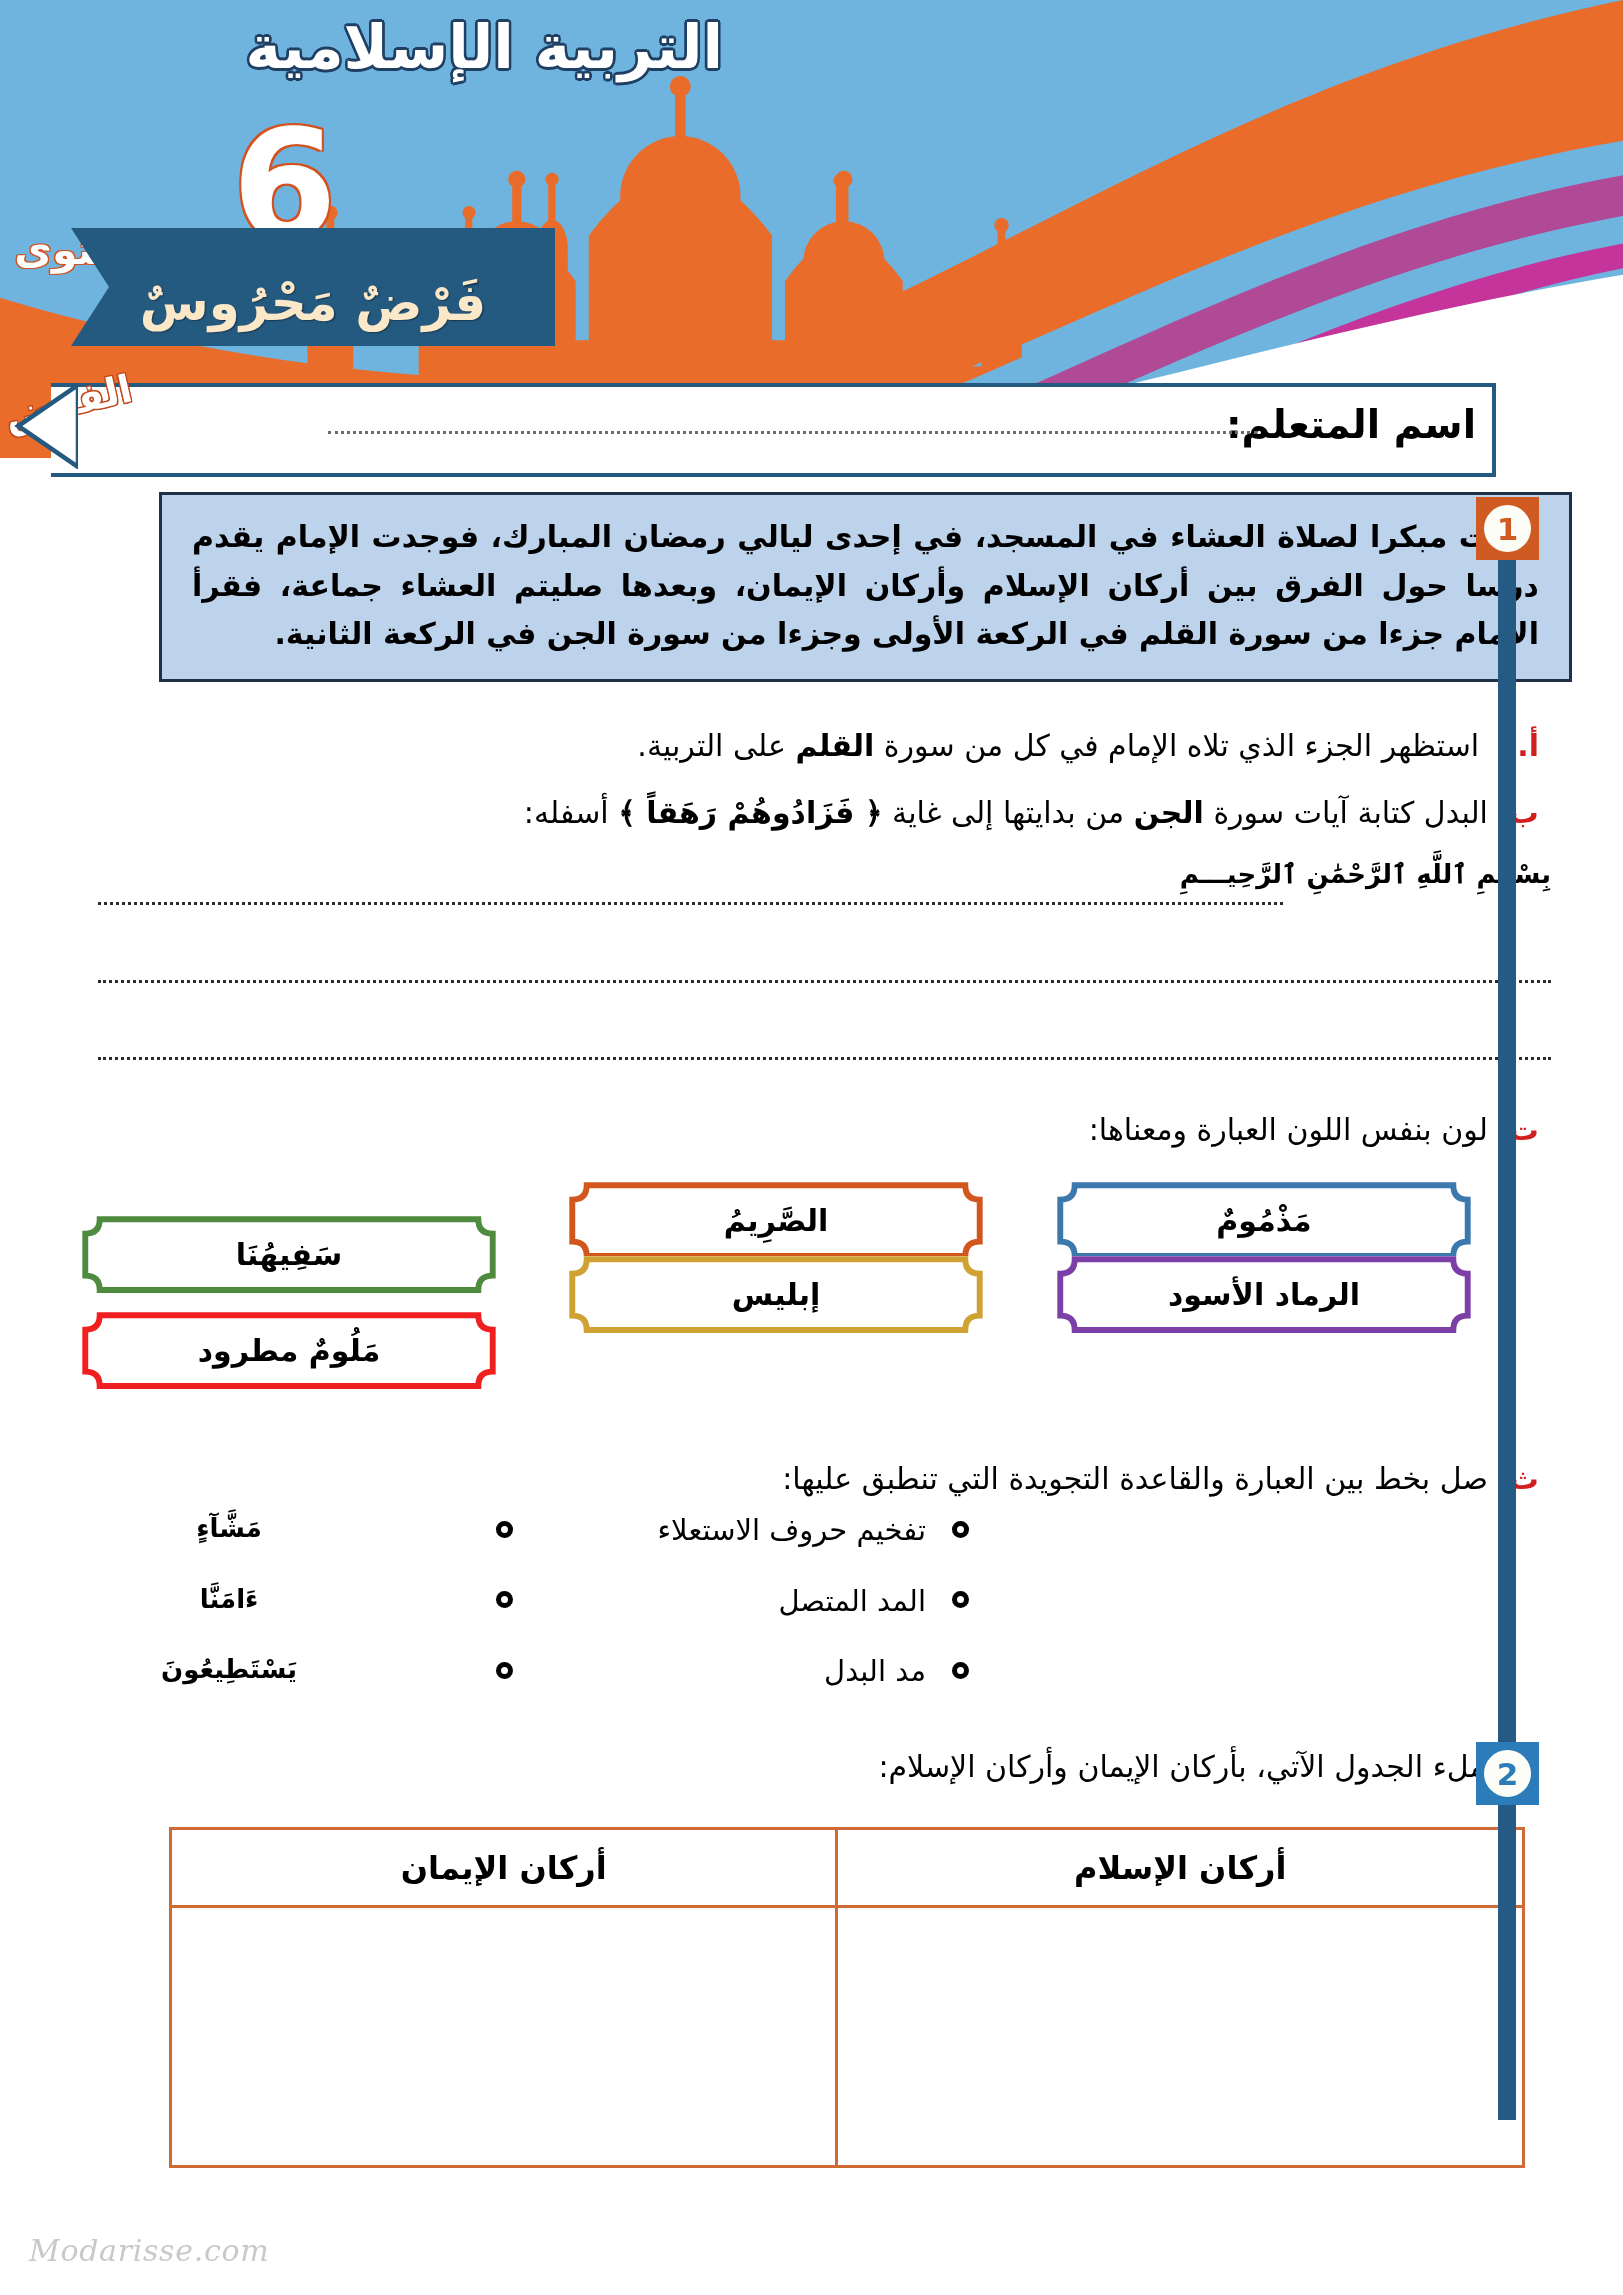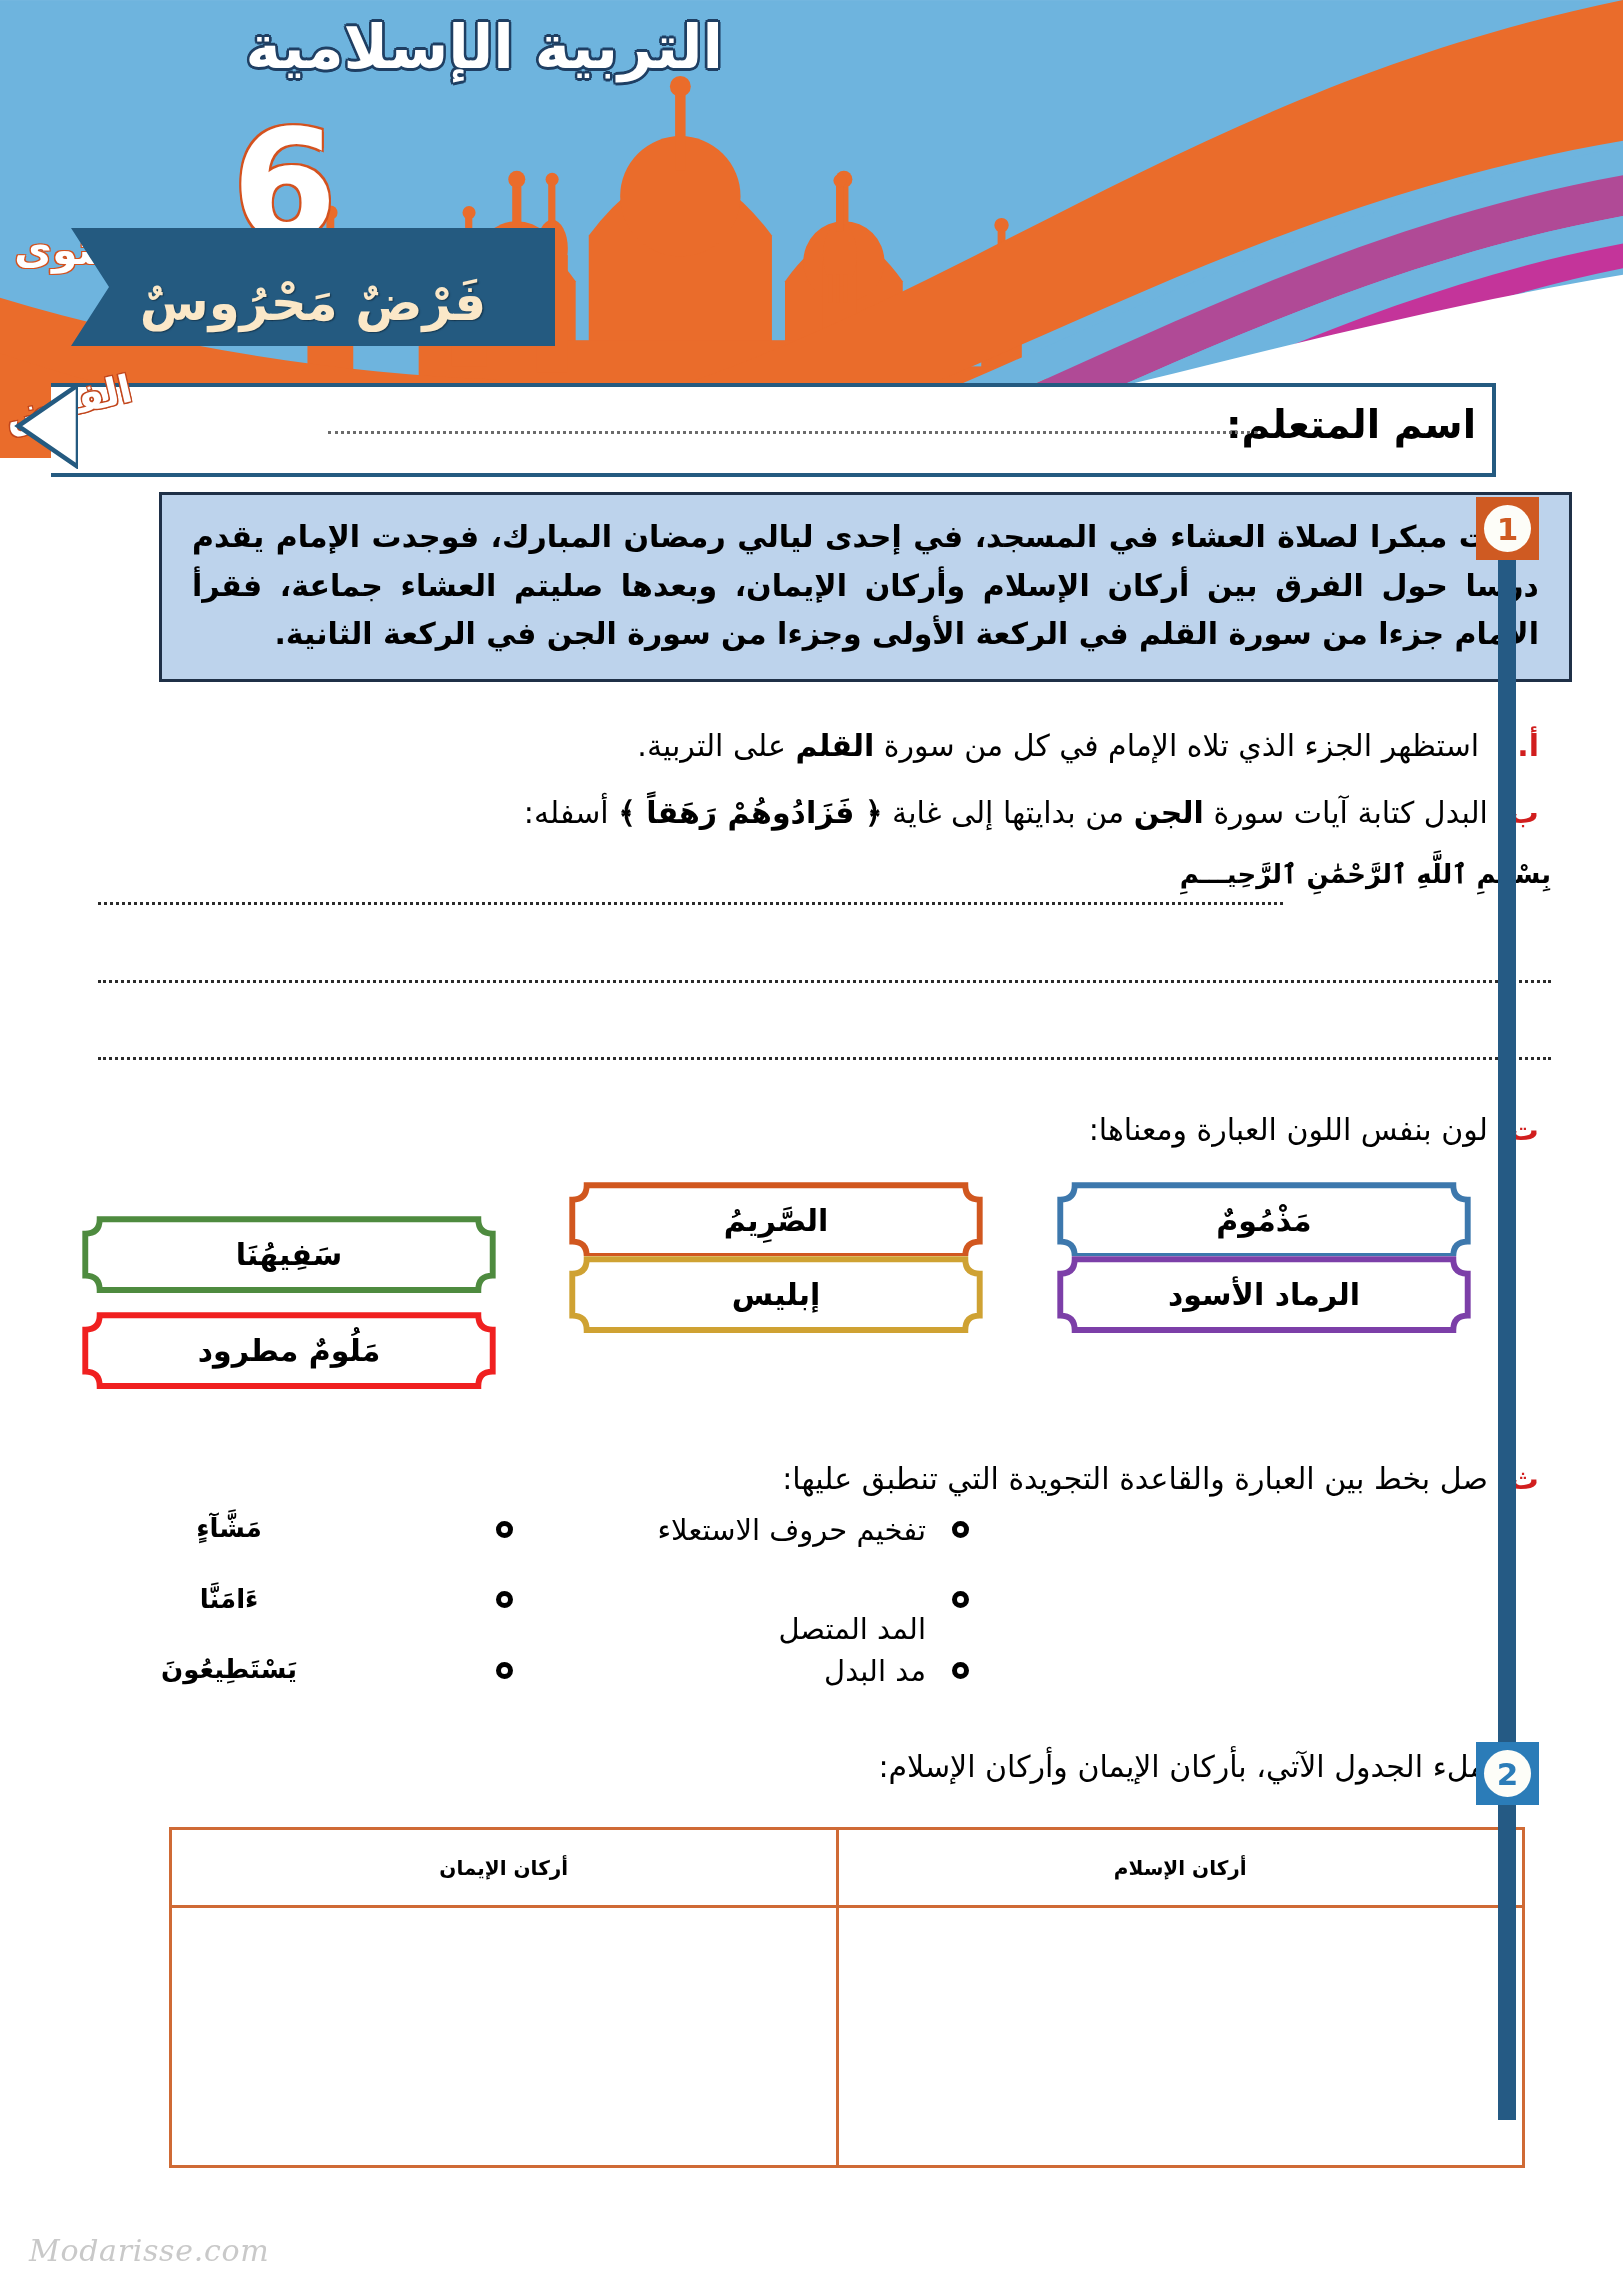--- a/index.html
+++ b/index.html
@@ -161,21 +161,21 @@
   
   .tbl{
     position:absolute;top:1827px;right:98px;width:1356px;
     border-collapse:collapse;
   }
   .tbl th,.tbl td{
     border:3.3px solid #cf6a35;
     text-align:center;vertical-align:middle;
   }
   .tbl th{
-    height:73px;font-size:20px;font-weight:600;color:#000;
+    height:73px;font-size:32px;font-weight:600;color:#000;
   }
   .tbl td{height:255px;}
 
   
   .watermark{
     position:absolute;left:29px;top:2233px;
     font-family:"DejaVu Serif","Liberation Serif",serif;
     font-style:italic;font-size:30px;color:#c9c9c9;
     letter-spacing:0.7px;
   }
@@ -367,21 +367,21 @@
   <div id="matching-layer">
       <div class="match-word" style="top: 1513px; right: 1322px; width: 144px;">مَشَّآءٍ</div>
       <div class="dot-marker" style="top: 1521px; right: 1110px;"></div>
       <div class="match-word" style="top: 1584px; right: 1322px; width: 144px;">ءَامَنَّا</div>
       <div class="dot-marker" style="top: 1591px; right: 1110px;"></div>
       <div class="match-word" style="top: 1654px; right: 1322px; width: 144px;">يَسْتَطِيعُونَ</div>
       <div class="dot-marker" style="top: 1662px; right: 1110px;"></div>
       <div class="dot-marker" style="top: 1521px; right: 654px;"></div>
       <div class="match-rule" style="top: 1513px; right: 697px;">تفخيم حروف الاستعلاء</div>
       <div class="dot-marker" style="top: 1591px; right: 654px;"></div>
-      <div class="match-rule" style="top: 1584px; right: 697px; margin-top: 28px;">المد المتصل</div>
+      <div class="match-rule" style="top: 1584px; right: 697px;">المد المتصل</div>
       <div class="dot-marker" style="top: 1662px; right: 654px;"></div>
       <div class="match-rule" style="top: 1654px; right: 697px;">مد البدل</div>
     </div>
 
   <div class="q-line q2text">قم بملء الجدول الآتي، بأركان الإيمان وأركان الإسلام:</div>
 
   <table class="tbl">
     <thead>
       <tr>
         <th>أركان الإسلام</th>

